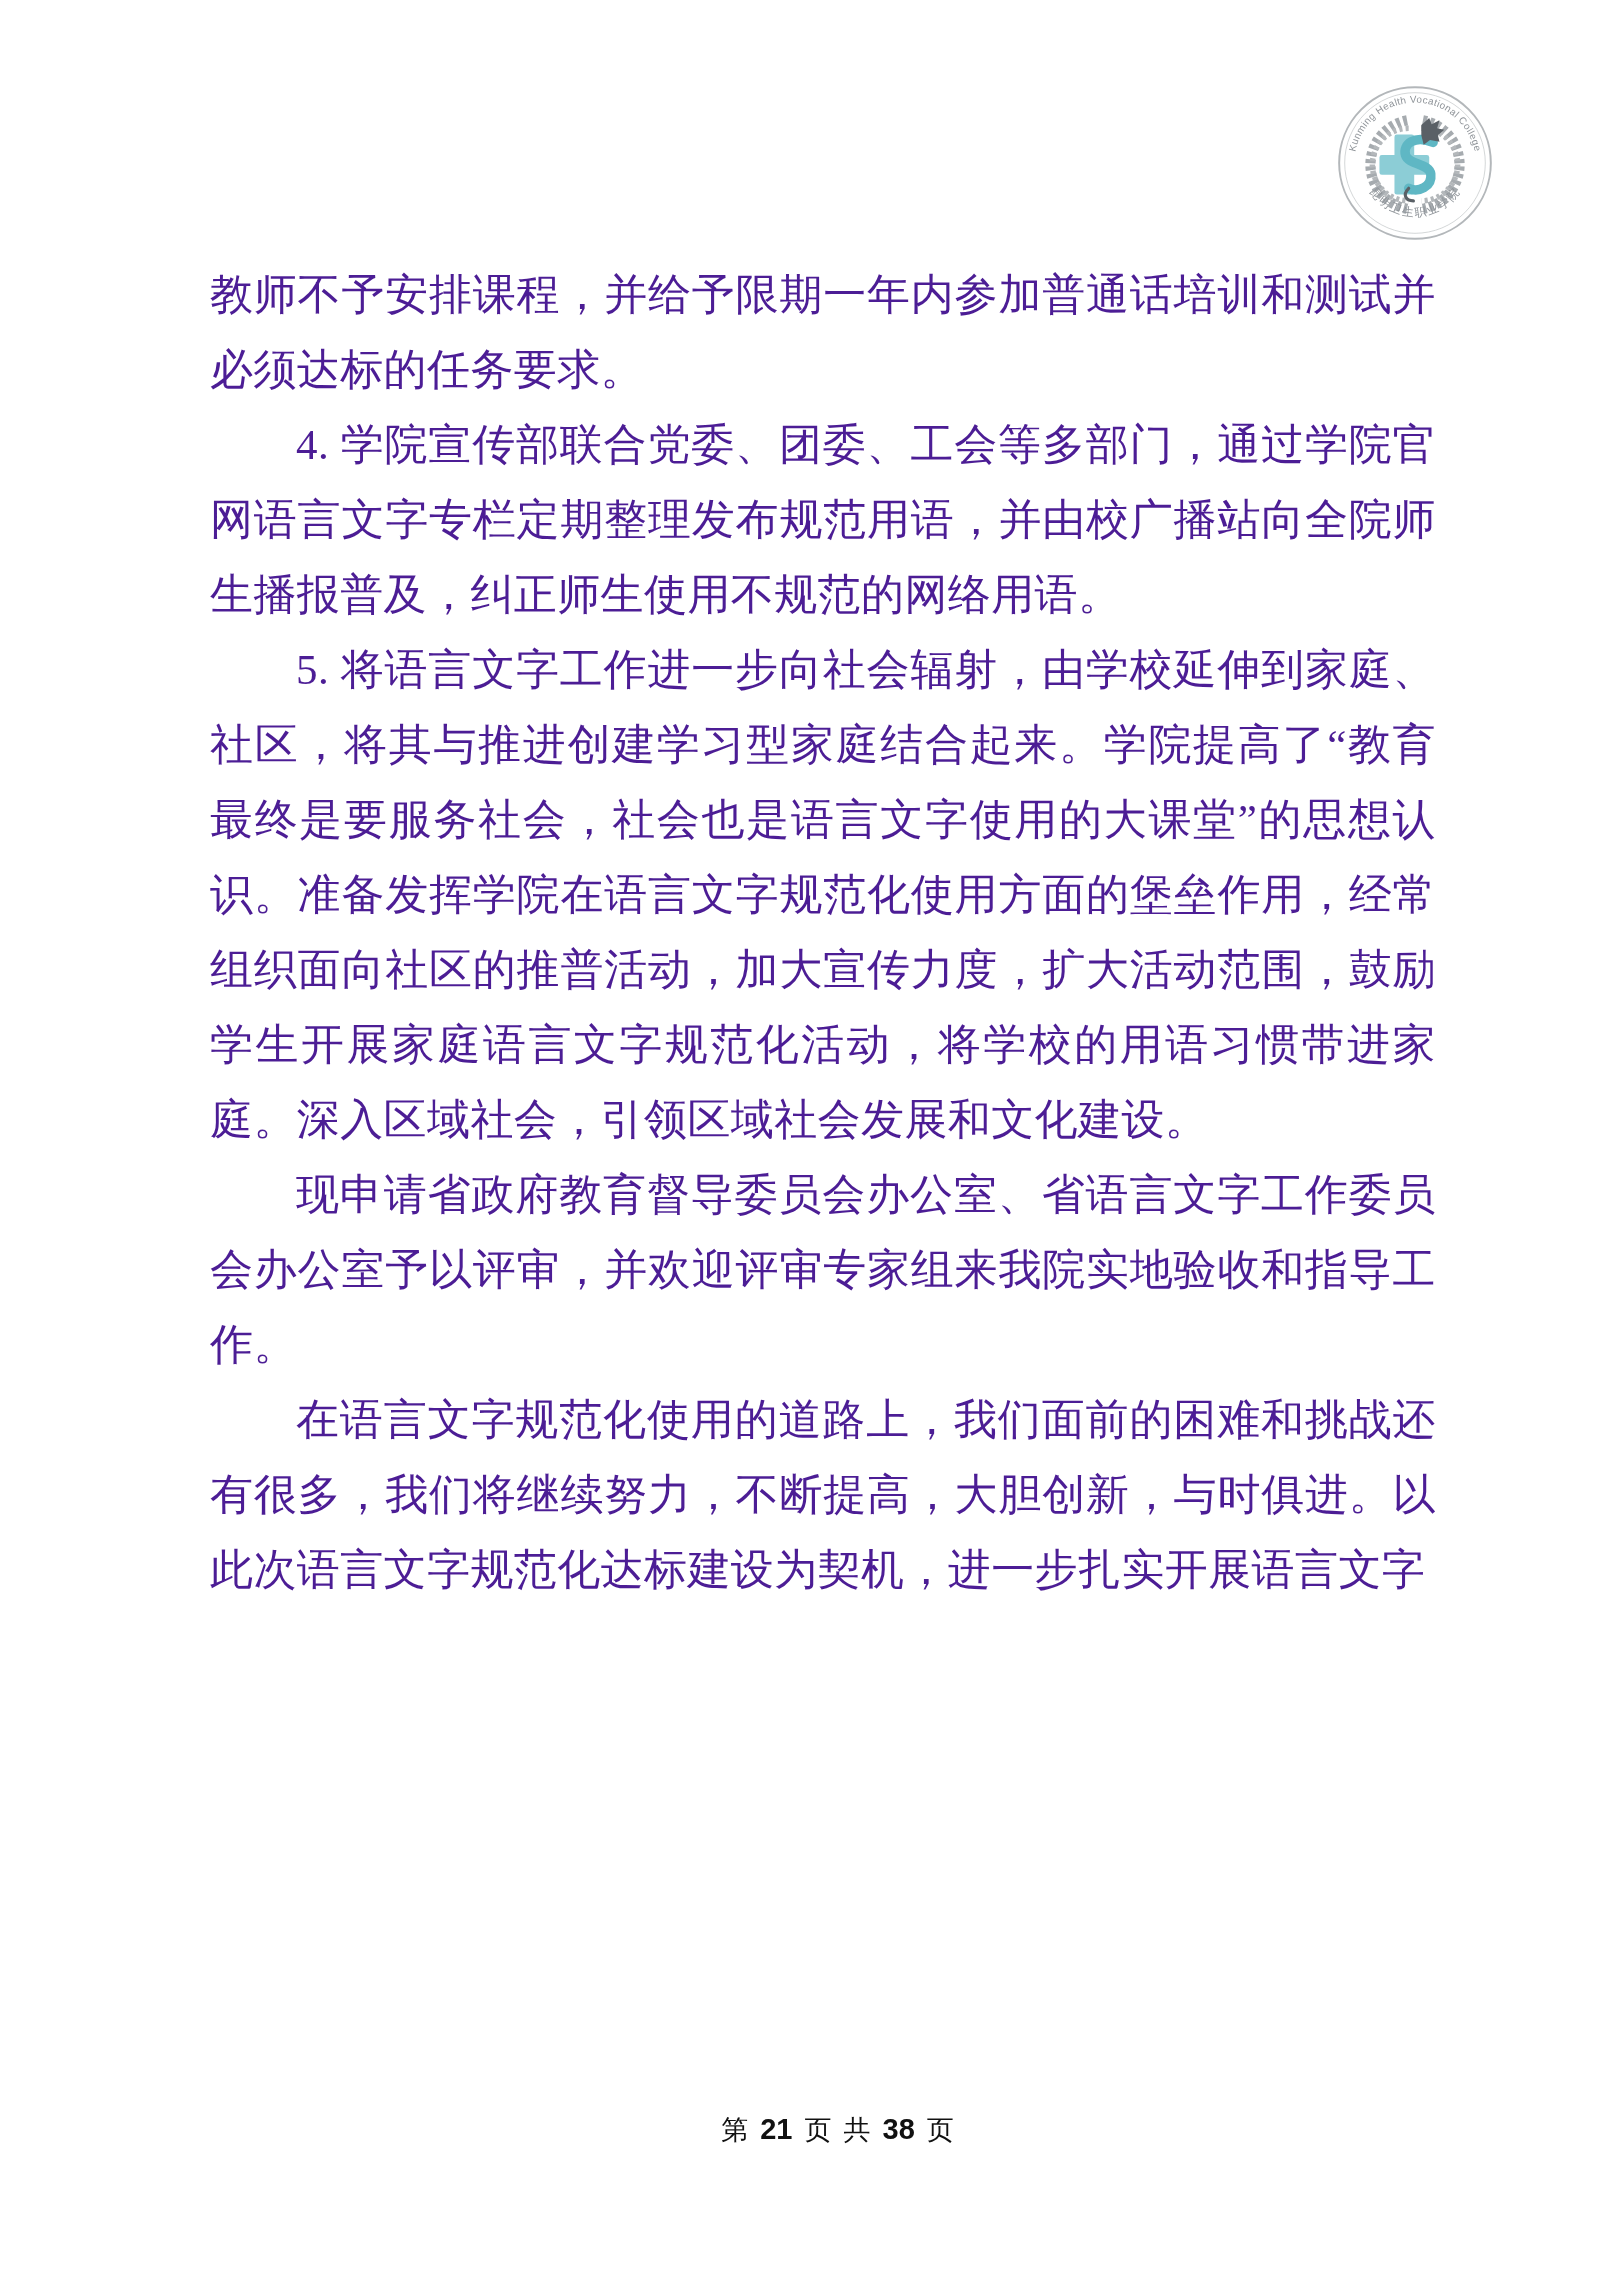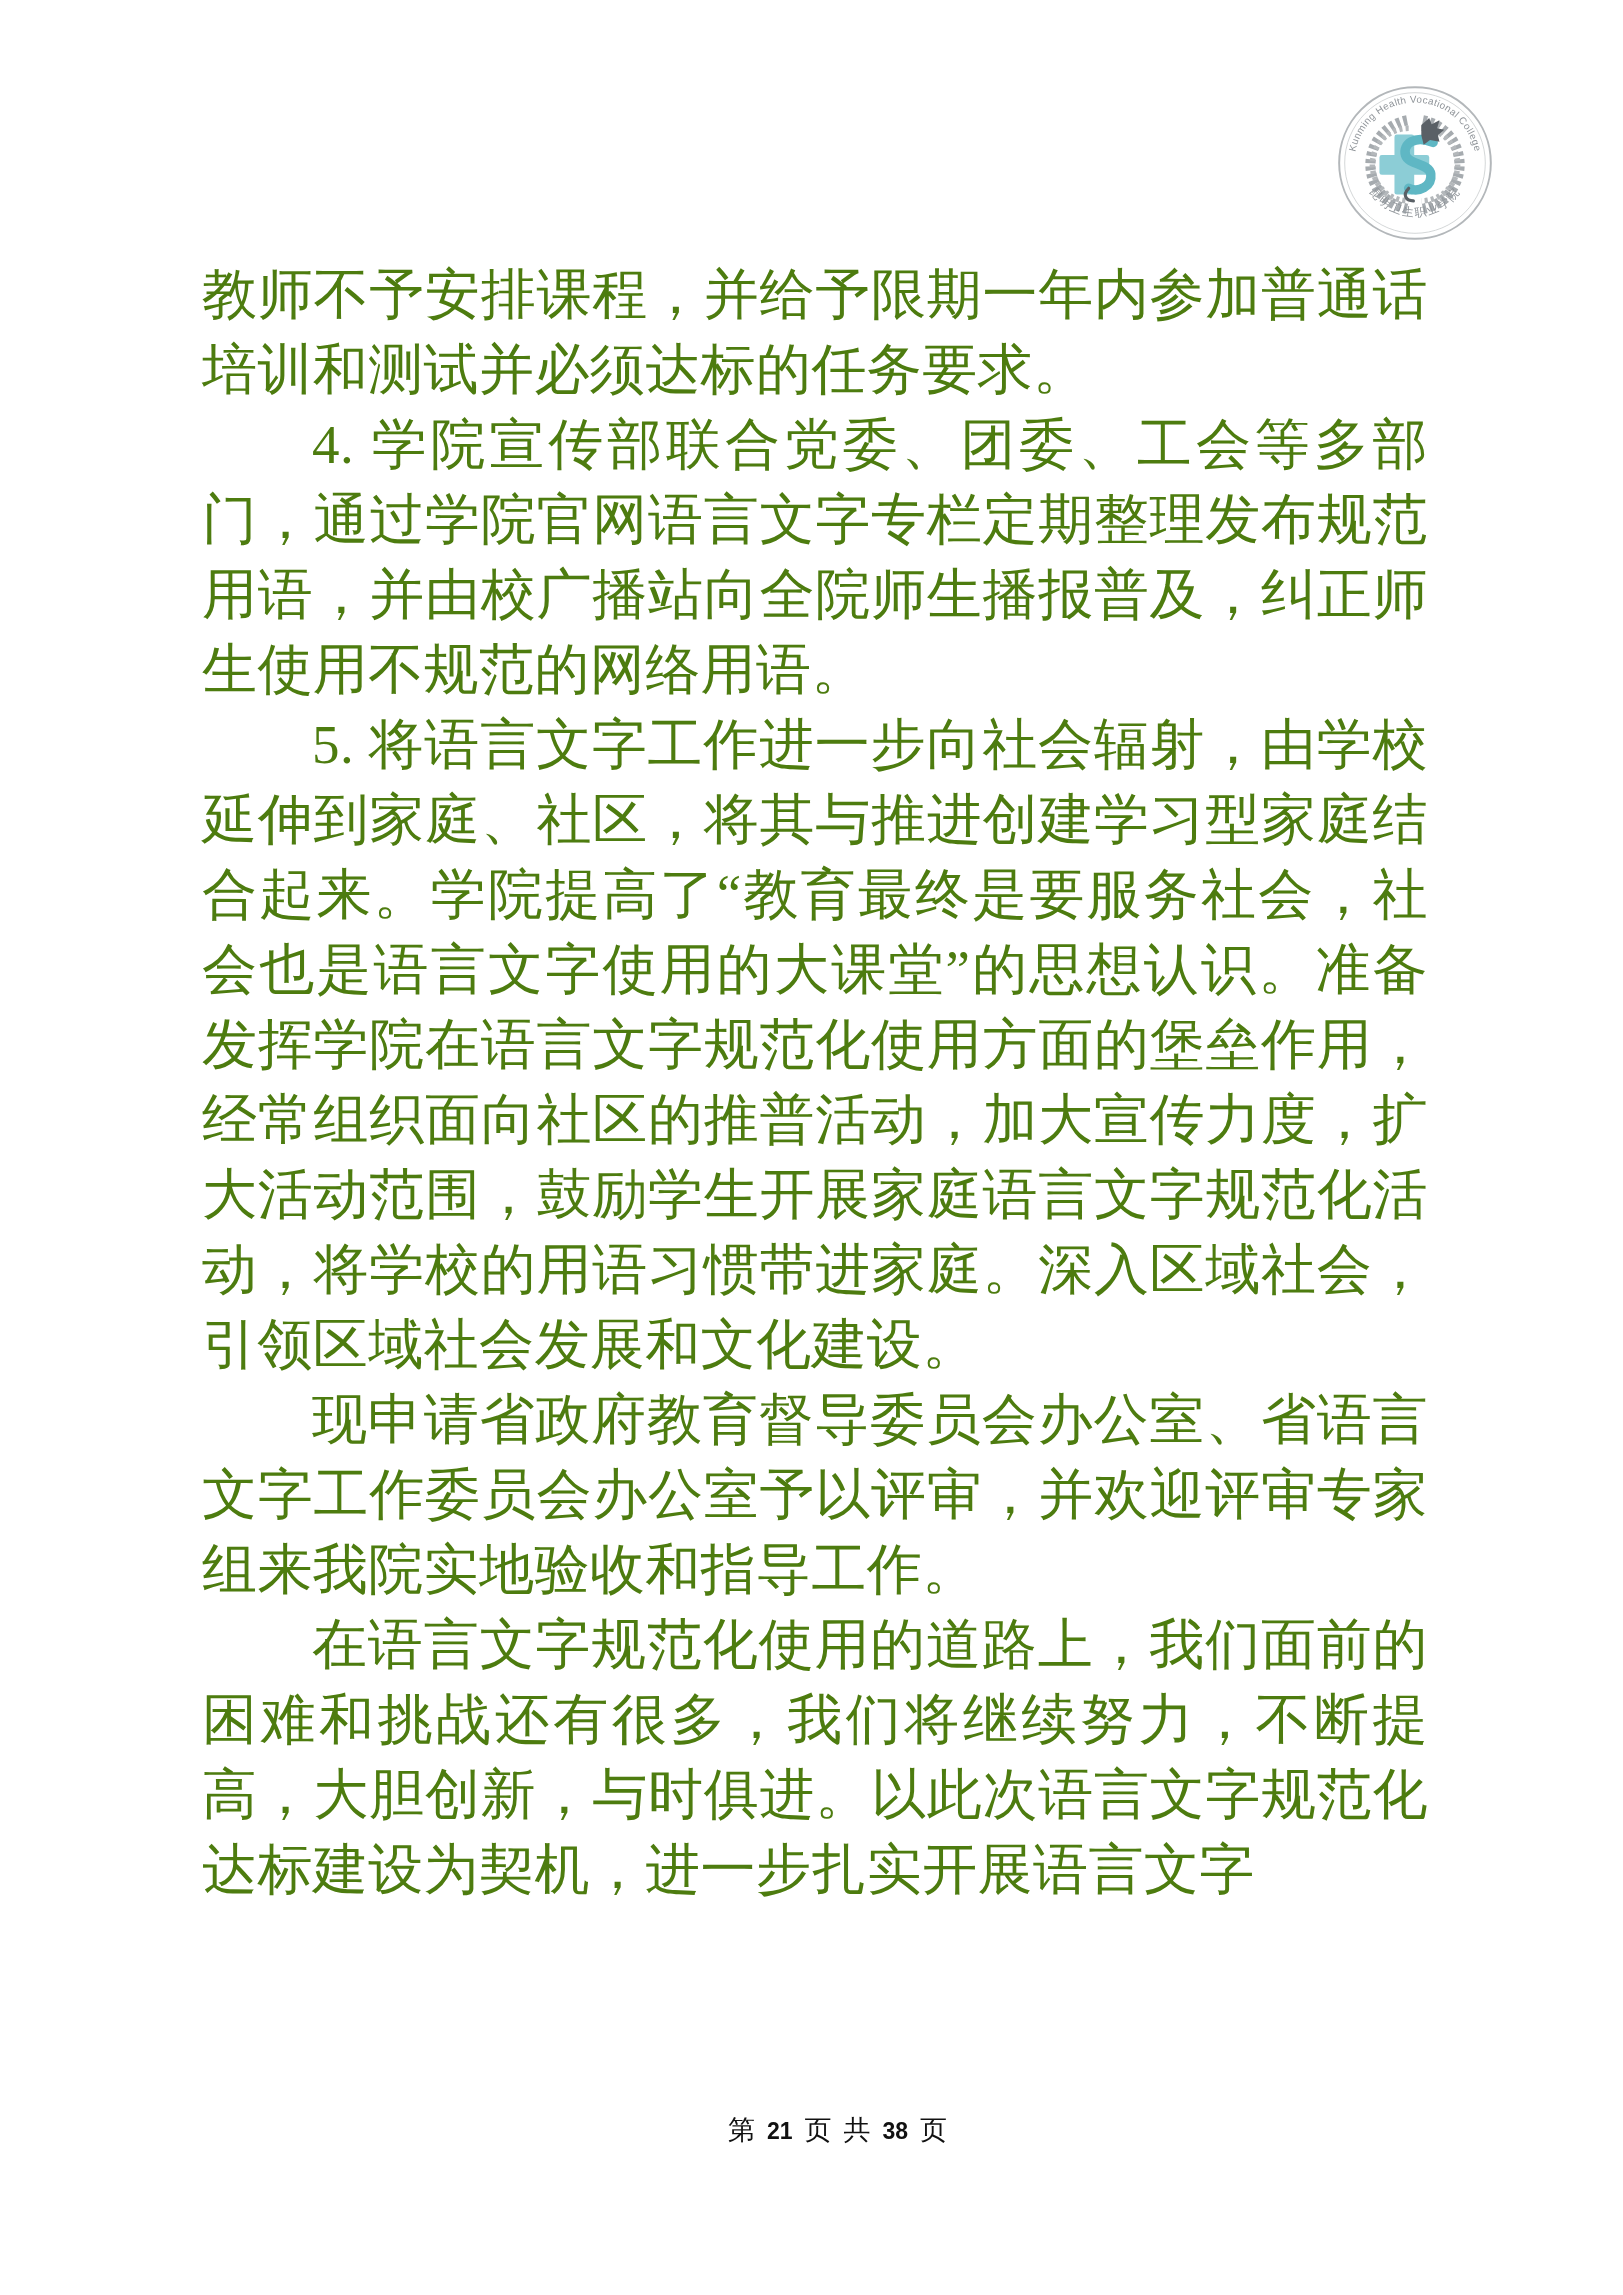--- a/index.html
+++ b/index.html
@@ -13,46 +13,46 @@
   }
   .logo{
     position:absolute;
     left:1336px;
     top:84px;
     width:158px;
     height:158px;
   }
   .doc-body{
     position:absolute;
-    left:202px;
+    left:210px;
     top:257px;
     width:1226px;
-    color:#4d7c0f;
-    font-size:55px;
+    color:#4c1d95;
+    font-size:43px;
     line-height:75px;
     text-align:justify;
     text-justify:inter-ideograph;
     letter-spacing:0.4px;
   }
   .para{margin:0;padding:0;}
   .para.indent{text-indent:2em;}
   .footer{
     position:absolute;
     top:2112px;
     left:26px;
     width:1623px;
     text-align:center;
     font-size:27px;
     color:#111111;
   }
   .footer span{margin:0 6px;}
   .footer .num{
     font-family:"Liberation Sans","DejaVu Sans",sans-serif;
     font-weight:bold;
-    font-size:23px;
+    font-size:29px;
   }
 </style>
 </head>
 <body>
 
 <div class="page">
 
   <div class="logo">
     <svg viewBox="0 0 200 200" width="158" height="158">
       <circle cx="100" cy="100" r="96" fill="#ffffff" stroke="#b3b7ba" stroke-width="2.5"></circle>

